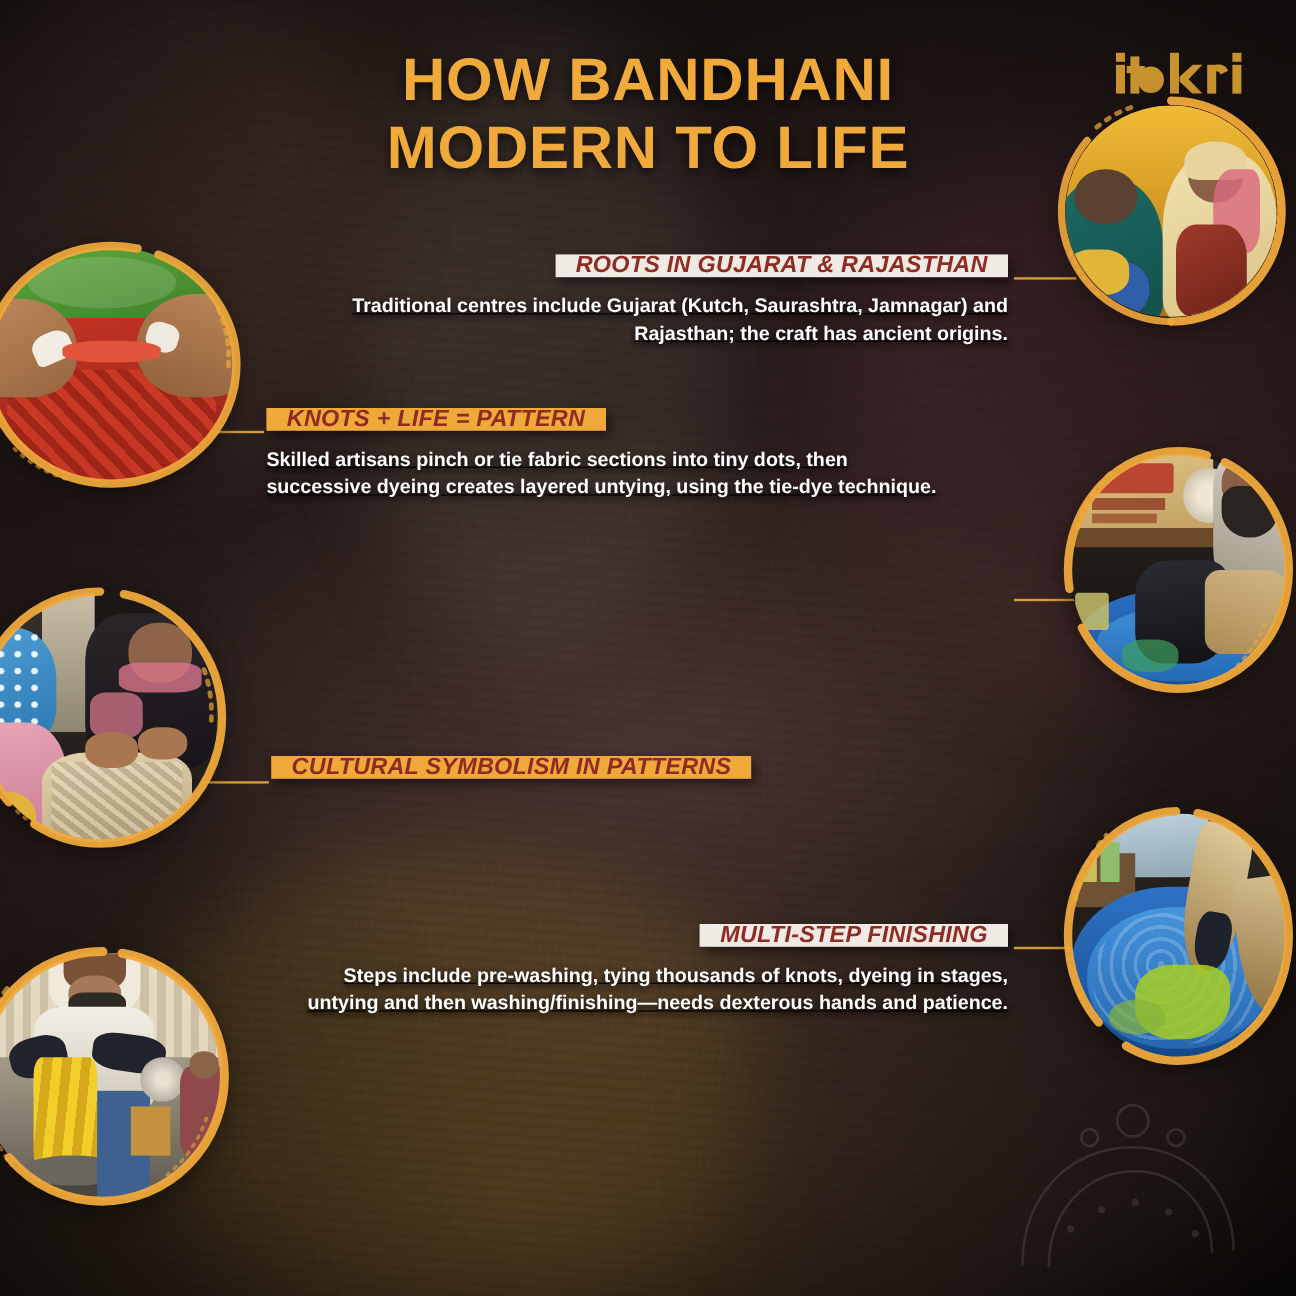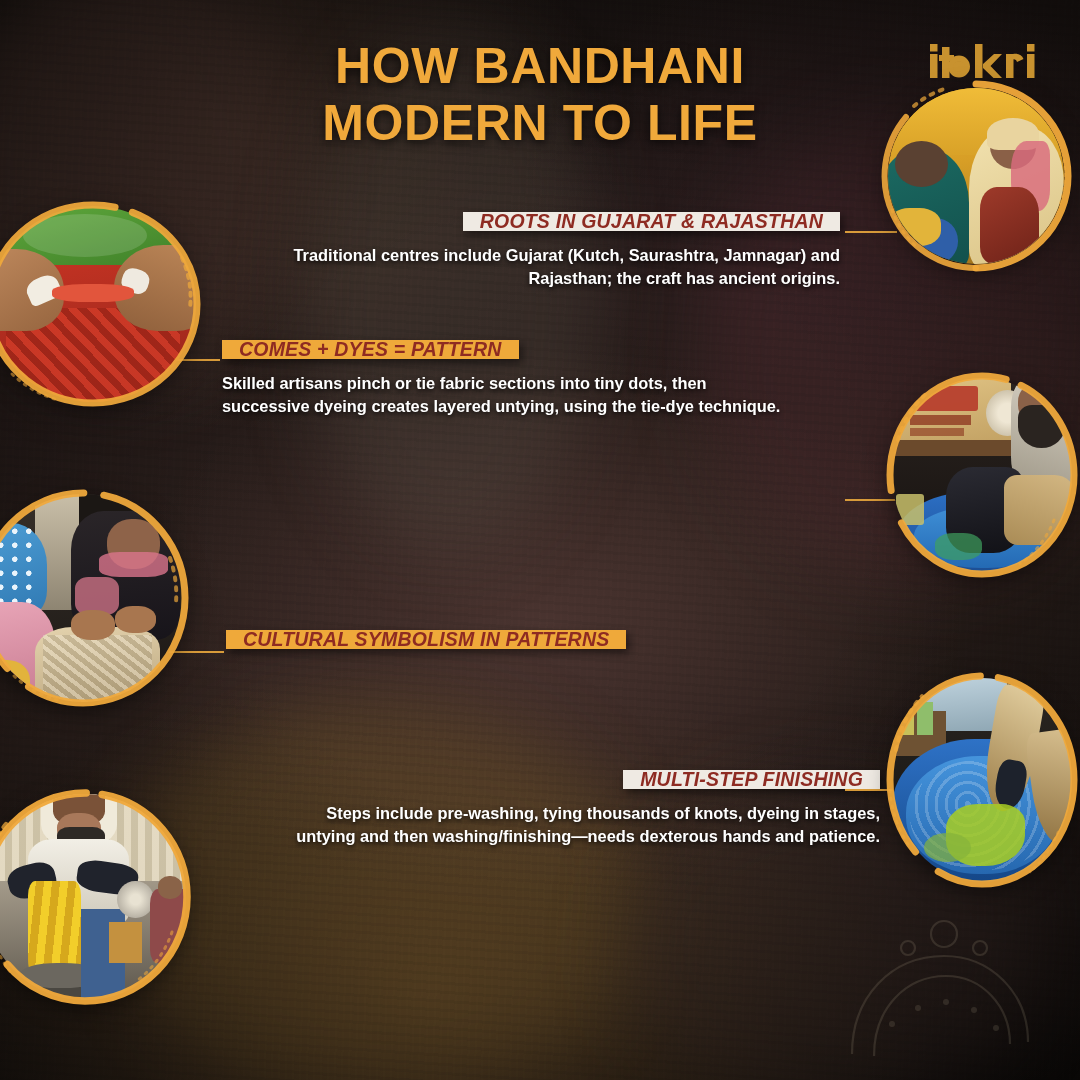--- a/index.html
+++ b/index.html
@@ -52,21 +52,21 @@
     letter-spacing:.6px;
     line-height:1.13;
     text-shadow:0 3px 10px rgba(0,0,0,.7);
     white-space:pre-line;
   }
 
   
   .logo { position:absolute; right:34px; top:40px; width:118px; height:42px; }
 
   
-  .block { position:absolute; }
+  .block { position:absolute;text-decoration:underline; }
   .hdr {
     display:inline-block;
     font-style:italic; font-weight:bold;
     font-size:19.5px;
     letter-spacing:.2px;
     color:#8E2B22;
     padding:9px 17px 10px 17px;
     box-shadow:3px 4px 9px rgba(0,0,0,.5);
     white-space:nowrap;
   }
@@ -160,36 +160,36 @@
   <div class="block" style="left:255px; top:212px; width:585px;">
     <div class="ar" style="line-height:0;">
       <span class="hdr cream">ROOTS IN GUJARAT &amp; RAJASTHAN</span>
     </div>
     <div class="body ar">Traditional centres include Gujarat (Kutch, Saurashtra, Jamnagar) and Rajasthan; the craft has ancient origins.</div>
   </div>
   <div class="conn" style="left:845px; top:231px; width:52px;"></div>
 
   <div class="block" style="left:222px; top:340px; width:570px;">
     <div class="al" style="line-height:0;">
-      <span class="hdr amber">COMES + DYES = PATTERN</span>
+      <span class="hdr amber">KNOTS + LIFE = PATTERN</span>
     </div>
     <div class="body al">Skilled artisans pinch or tie fabric sections into tiny dots, then successive dyeing creates layered untying, using the tie-dye technique.</div>
   </div>
   <div class="conn" style="left:172px; top:359px; width:48px;"></div>
 
   <div class="conn" style="left:845px; top:499px; width:52px;"></div>
 
   <div class="block" style="left:226px; top:630px; width:570px;">
     <div class="al" style="line-height:0;">
       <span class="hdr amber">CULTURAL SYMBOLISM IN PATTERNS</span>
     </div>
   </div>
   <div class="conn" style="left:142px; top:651px; width:82px;"></div>
 
-  <div class="block" style="left:255px; top:770px; width:585px;margin-left:40px;">
+  <div class="block" style="left:255px; top:770px; width:585px;">
     <div class="ar" style="line-height:0;">
       <span class="hdr cream">MULTI-STEP FINISHING</span>
     </div>
     <div class="body ar">Steps include pre-washing, tying thousands of knots, dyeing in stages, untying and then washing/finishing—needs dexterous hands and patience.</div>
   </div>
   <div class="conn" style="left:845px; top:789px; width:52px;"></div>
 
 
   <div class="photo" style="left:878px; top:78px; width:196px; height:196px;">
     <div class="disc" style="inset:10px;">

